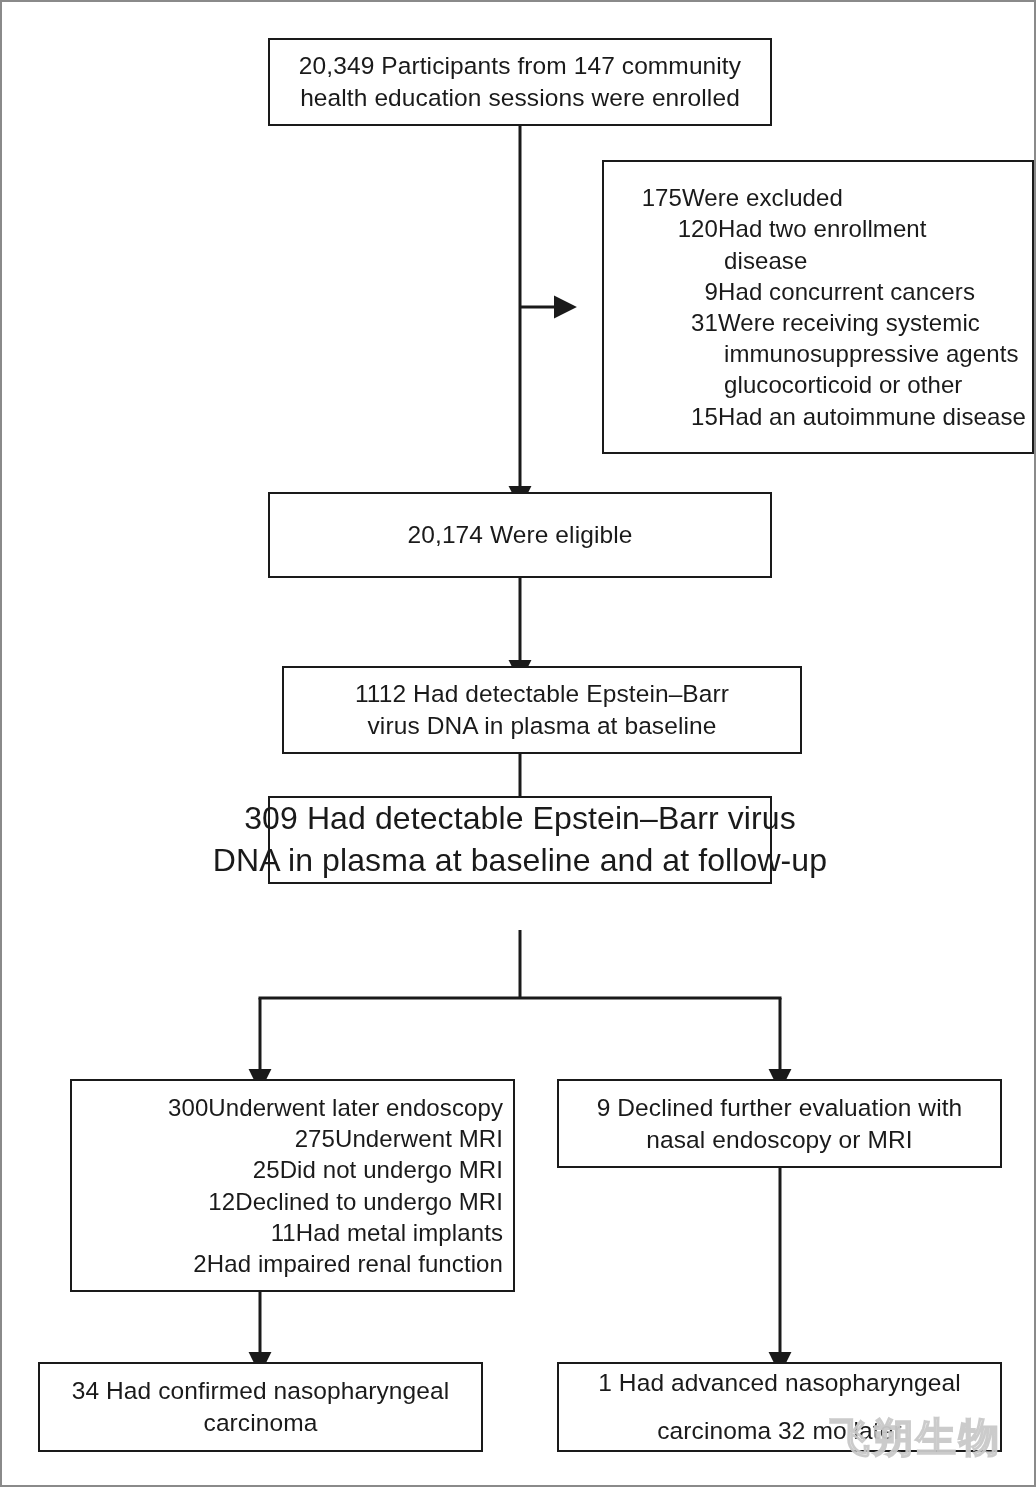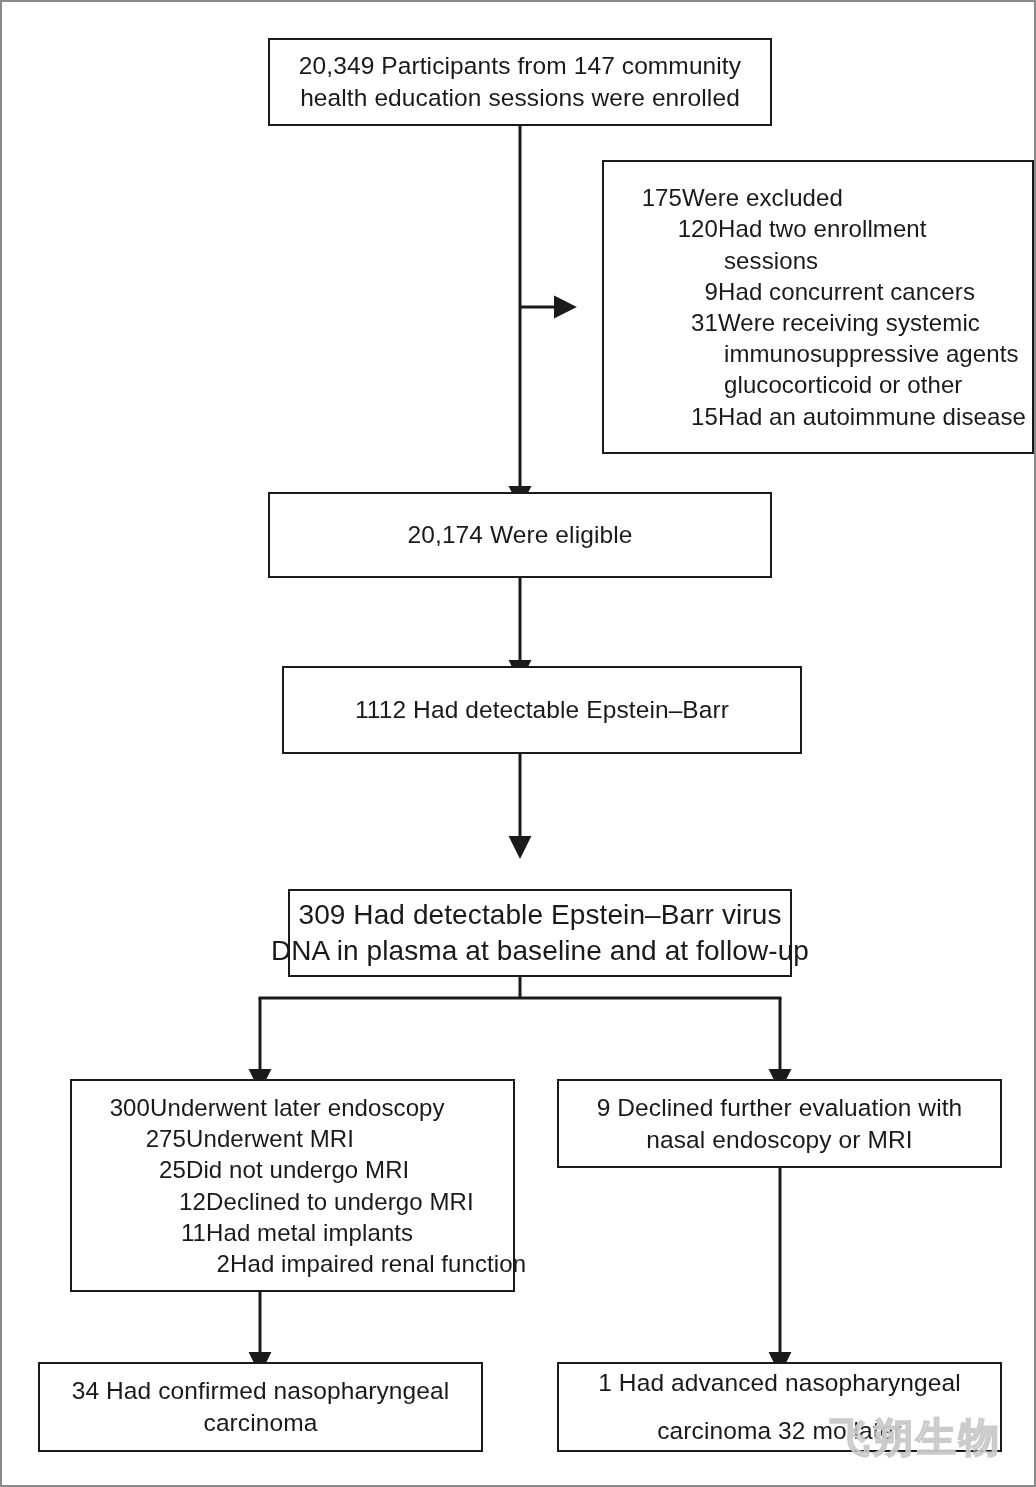--- a/index.html
+++ b/index.html
@@ -125,21 +125,21 @@
   <div class="node listed" style="left:568px; top:158px; width:432px; height:294px; font-size:24px;">
     <div class="row lvl0">
       <span class="num">175</span>
       <span class="txt">Were excluded</span>
     </div>
     <div class="row lvl1">
       <span class="num">120</span>
       <span class="txt">Had two enrollment</span>
     </div>
     <div class="cont1">
-      <span class="txt">sessions</span>
+      <span class="txt">disease</span>
     </div>
     <div class="row lvl1">
       <span class="num">9</span>
       <span class="txt">Had concurrent cancers</span>
     </div>
     <div class="row lvl1">
       <span class="num">31</span>
       <span class="txt">Were receiving systemic</span>
     </div>
     <div class="cont1">
@@ -153,28 +153,29 @@
       <span class="txt">Had an autoimmune disease</span>
     </div>
   </div>
 
   <div class="node centered" style="left:266px; top:490px; width:504px; height:86px;">
     <span class="line">20,174 Were eligible</span>
   </div>
 
   <div class="node centered" style="left:280px; top:664px; width:520px; height:88px;">
     <span class="line">1112 Had detectable Epstein–Barr</span>
-  </div>
-
-  <div class="node centered" style="left:266px; top:887px; width:504px; height:88px; font-size:28px;margin-left:20px;">
+    <span class="line">virus DNA in plasma at baseline</span>
+  </div>
+
+  <div class="node centered" style="left:266px; top:794px; width:504px; height:88px; font-size:32px;">
     <span class="line">309 Had detectable Epstein–Barr virus</span>
     <span class="line">DNA in plasma at baseline and at follow-up</span>
   </div>
 
-  <div class="node listed" style="left:36px; top:1077px; width:445px; height:213px; font-size:24px;">
+  <div class="node listed" style="left:36px; top:1077px; width:445px; height:213px; font-size:24px;align-items:flex-end;">
     <div class="row lvl0">
       <span class="num">300</span>
       <span class="txt">Underwent later endoscopy</span>
     </div>
     <div class="row lvl1">
       <span class="num">275</span>
       <span class="txt">Underwent MRI</span>
     </div>
     <div class="row lvl1">
       <span class="num">25</span>

